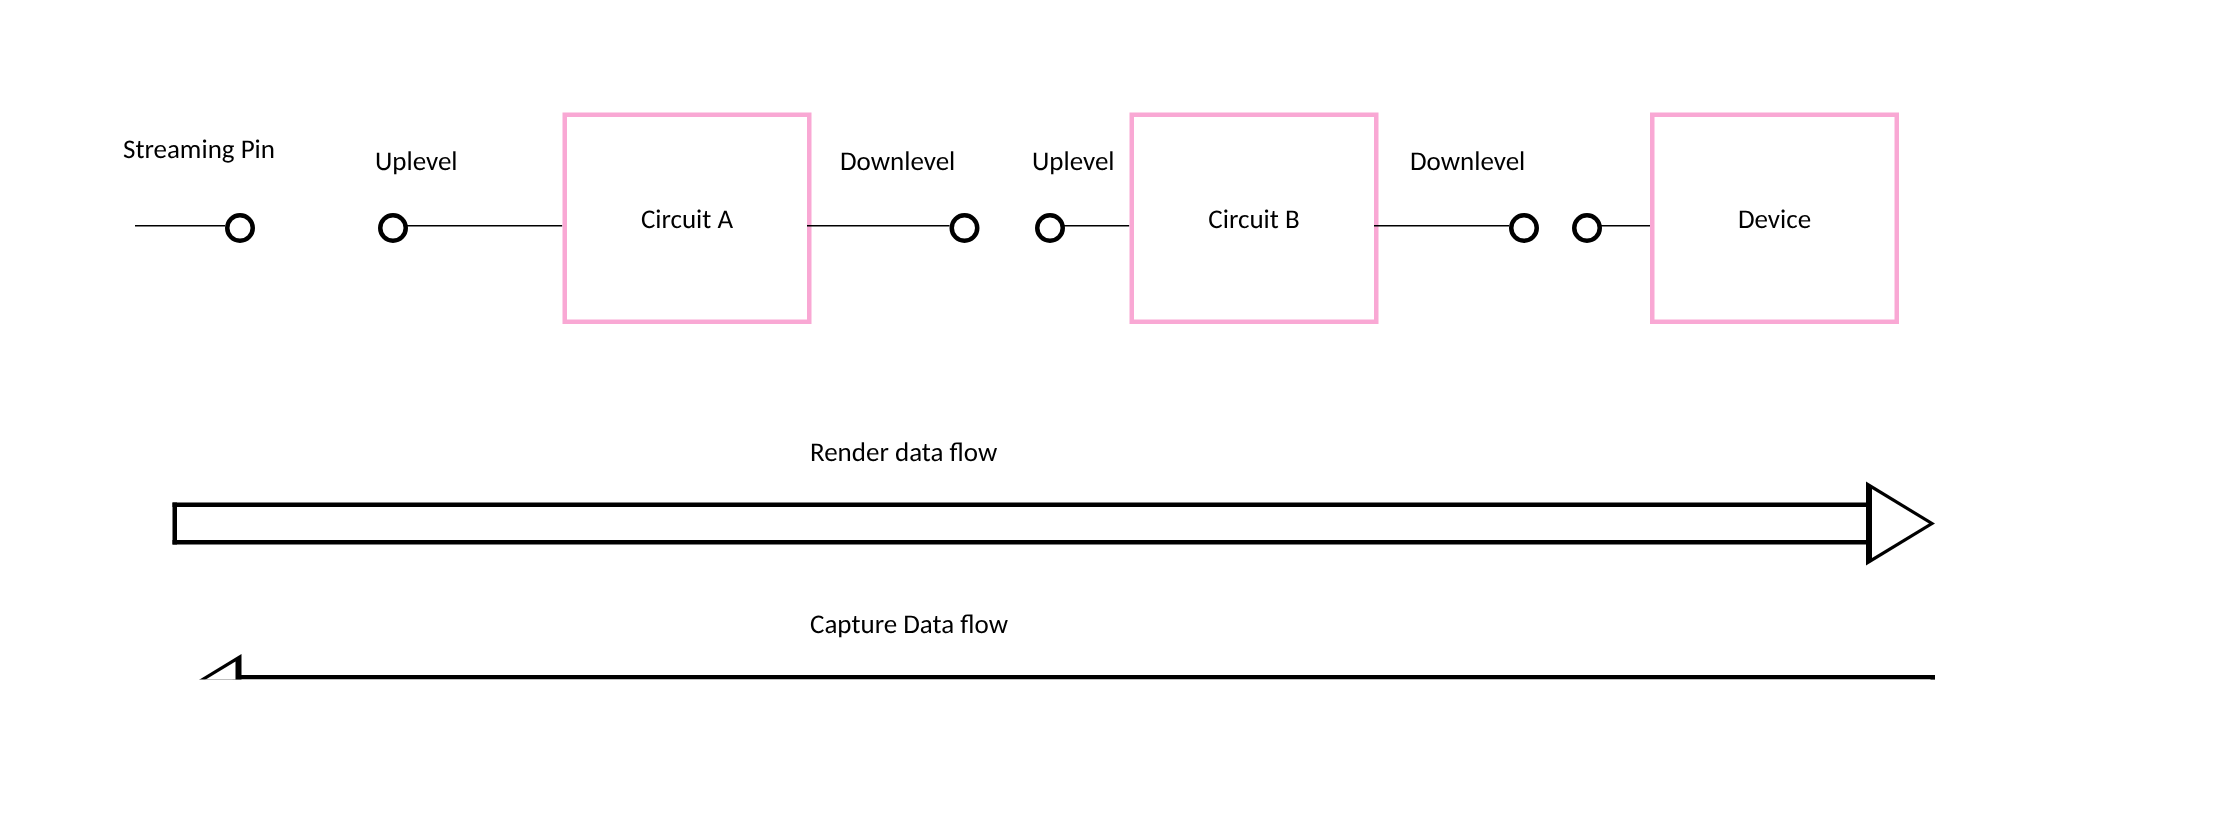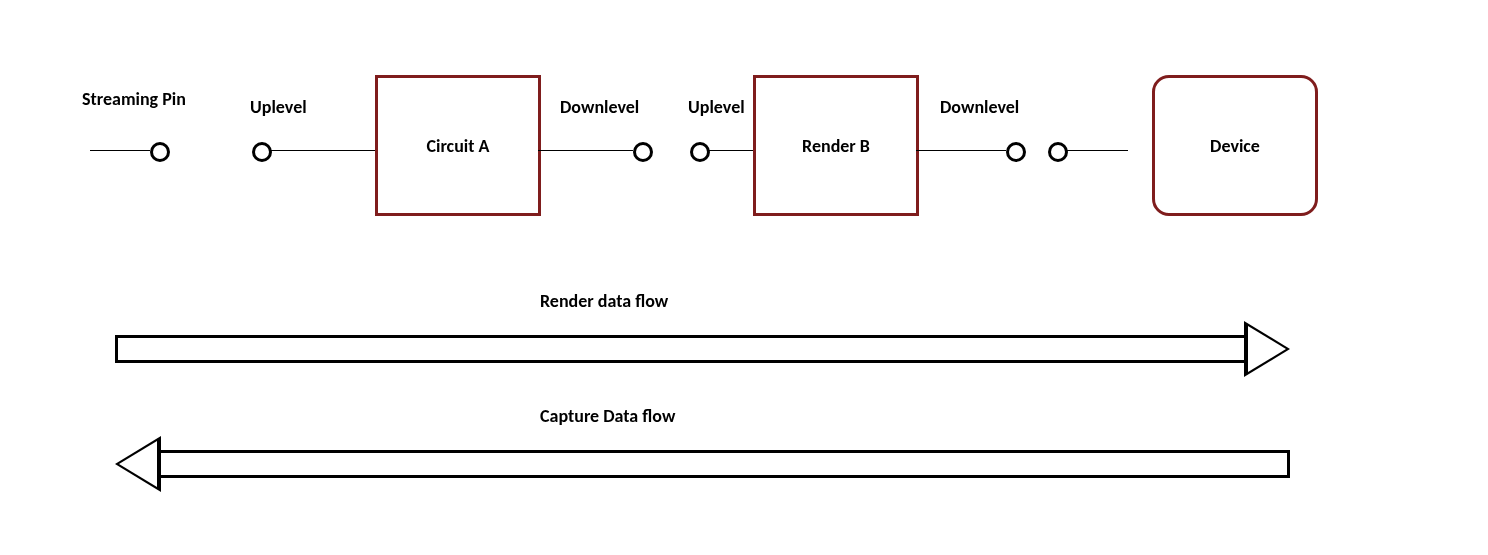--- a/index.html
+++ b/index.html
@@ -6,30 +6,29 @@
     margin: 0;
     padding: 0;
     background: #ffffff;
     font-family: Calibri, Arial, sans-serif;
     font-size: 18px;
     color: #000;
   }
   .canvas {
     position: relative;
     width: 1488px;
-    height: 555px;
-    font-weight: bold;
+    height: 453px;
   }
   .label {
     position: absolute;
     white-space: nowrap;
   }
   .box {
     position: absolute;
-    border: 3px solid #7f1d1d;
+    border: 3px solid #f9a8d4;
     display: flex;
     align-items: center;
     justify-content: center;
     background: #fff;
   }
   .pin {
     position: absolute;
     width: 14px;
     height: 14px;
     border: 3px solid #000;
@@ -109,30 +108,30 @@
     <span>Circuit A</span>
   </div>
 
   <div class="hline" style="left:538px; top:150px; width:95px;"></div>
   <div class="pin" style="left:633px; top:142px;"></div>
 
   <div class="pin" style="left:690px; top:142px;"></div>
   <div class="hline" style="left:708px; top:150px; width:45px;"></div>
 
   <div class="box" style="left:753px; top:75px; width:160px; height:135px;">
-    <span>Render B</span>
+    <span>Circuit B</span>
   </div>
 
   <div class="hline" style="left:916px; top:150px; width:90px;"></div>
   <div class="pin" style="left:1006px; top:142px;"></div>
 
   <div class="pin" style="left:1048px; top:142px;"></div>
   <div class="hline" style="left:1066px; top:150px; width:62px;"></div>
 
-  <div class="box" style="left:1152px; top:75px; width:160px; height:135px;border-radius:17px;">
+  <div class="box" style="left:1100px; top:75px; width:160px; height:135px;">
     <span>Device</span>
   </div>
 
   <div class="label" style="left:540px; top:290px;text-align:center;">Render data flow</div>
 
   <div class="barrow-right" style="left:115px; top:335px; width:1175px;">
     <div class="shaft" style="width:1132px;"></div>
     <div class="head head-outer"></div>
     <div class="head head-inner"></div>
   </div>

